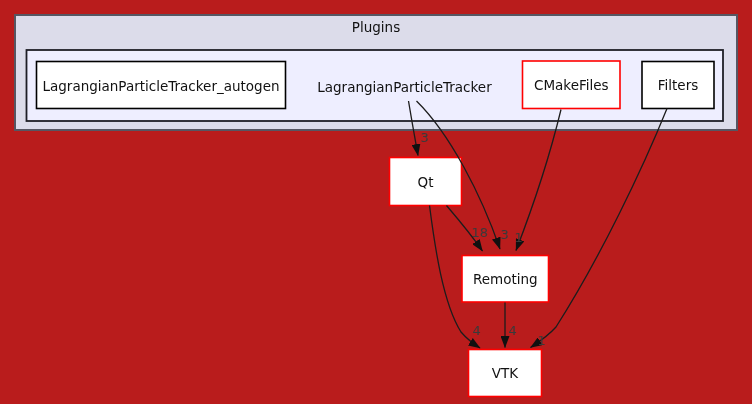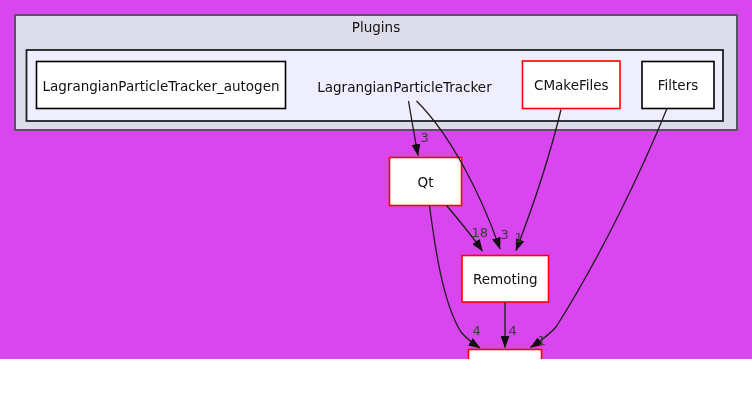--- a/index.html
+++ b/index.html
@@ -4,22 +4,22 @@
 <style>
   html, body {
     margin: 0;
     padding: 0;
     background: #ffffff;
     font-family: "DejaVu Sans", "Liberation Sans", sans-serif;
   }
   .stage {
     position: relative;
     width: 752px;
-    height: 359px;
-    background: #d946ef;
+    height: 404px;
+    background: #b91c1c;
     overflow: hidden;
   }
   svg { display: block; }
   text {
     font-family: "DejaVu Sans", "Liberation Sans", sans-serif;
     fill: #111111;
     font-size: 13.5px;
   }
   .cluster-label { font-size: 13.5px; }
   .node-label { font-size: 13.5px; }

